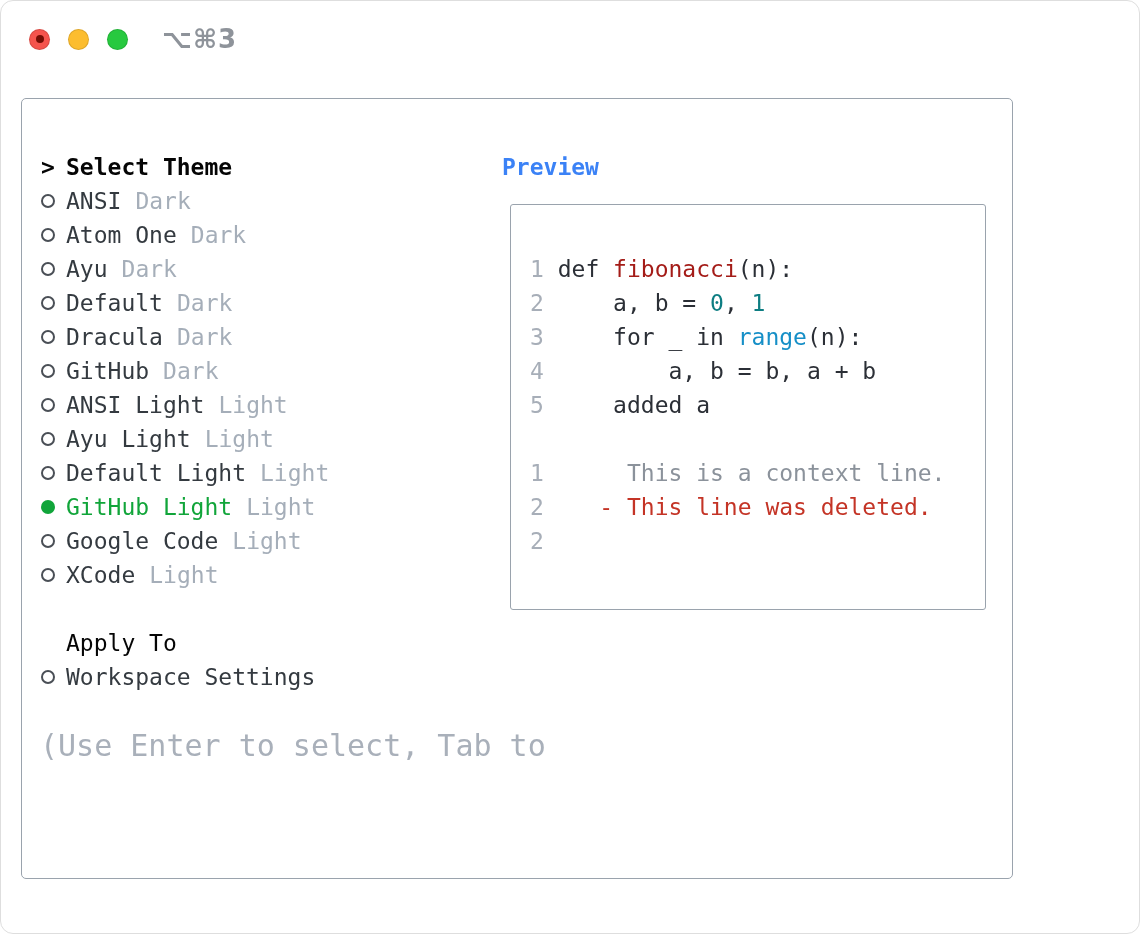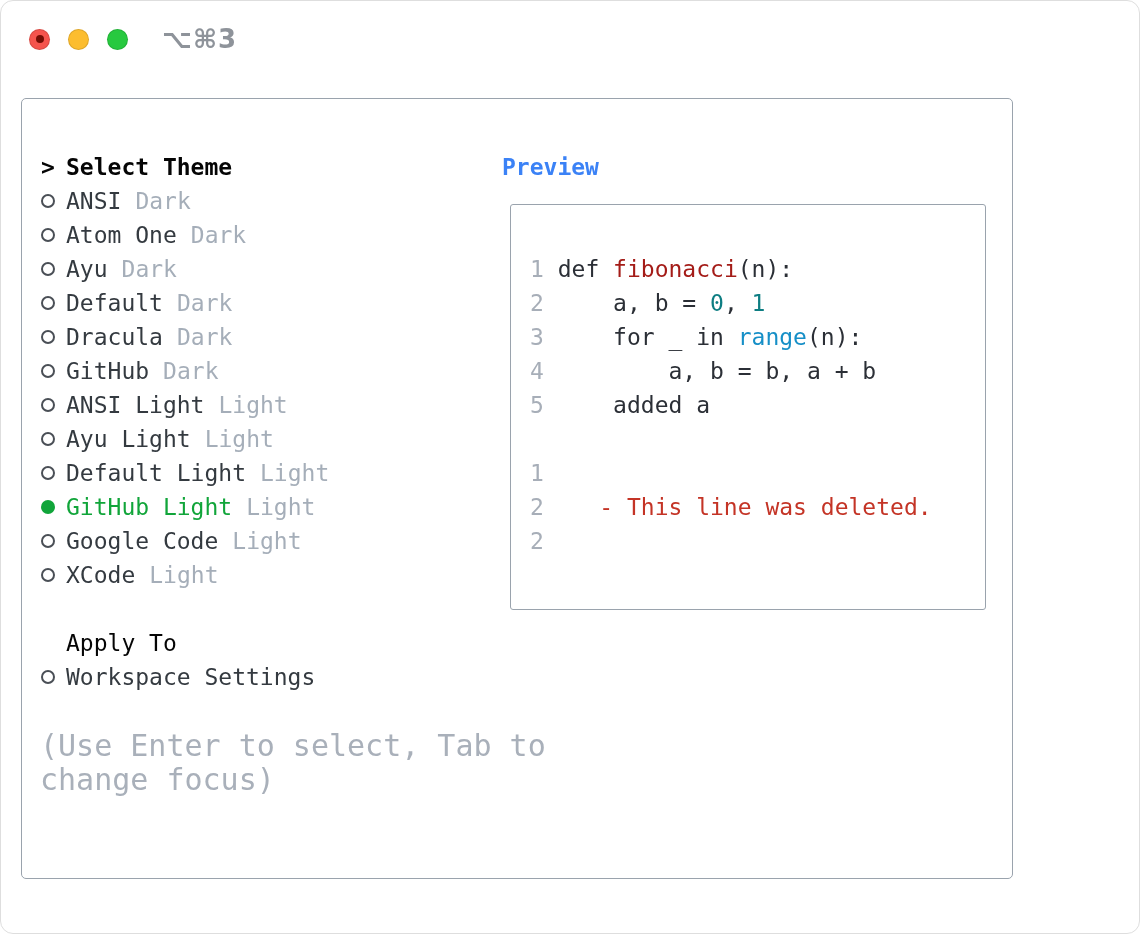--- a/index.html
+++ b/index.html
@@ -180,31 +180,30 @@
               <span class="radio"></span>
             </span>
     <span class="opt-label">Workspace Settings</span>
     <span class="opt-variant"></span>
   </div>
         </div>
 
       <div class="spacer"></div>
 
       <div class="help">(Use Enter to select, Tab to</div>
-      <div class="help">change focus)</div>
     </div>
 
     <div class="preview-hdr">Preview</div>
     <div class="preview-box">
       <div class="code">
           <div class="cline"><span class="seg-ln">1</span><span class="seg-code"> def </span><span class="seg-func">fibonacci</span><span class="seg-code">(n):</span></div>
           <div class="cline"><span class="seg-ln">2</span><span class="seg-code">     a, b = </span><span class="seg-num">0</span><span class="seg-code">, </span><span class="seg-num">1</span></div>
           <div class="cline"><span class="seg-ln">3</span><span class="seg-code">     for _ in </span><span class="seg-builtin">range</span><span class="seg-code">(n):</span></div>
           <div class="cline"><span class="seg-ln">4</span><span class="seg-code">         a, b = b, a + b</span></div>
           <div class="cline"><span class="seg-ln">5</span><span class="seg-code">     added a</span></div>
           <div class="cline"><span class="seg-code"></span></div>
-          <div class="cline"><span class="seg-ln">1</span><span class="seg-code">      </span></div>
+          <div class="cline"><span class="seg-ln">1</span><span class="seg-code">      </span><span class="seg-ctx">This is a context line.</span></div>
           <div class="cline"><span class="seg-ln">2</span><span class="seg-code">    </span><span class="seg-del">- This line was deleted.</span></div>
           <div class="cline"><span class="seg-ln">2</span><span class="seg-code">    </span></div>
         </div>
     </div>
   </div>
 </div>
 
 </body></html>

